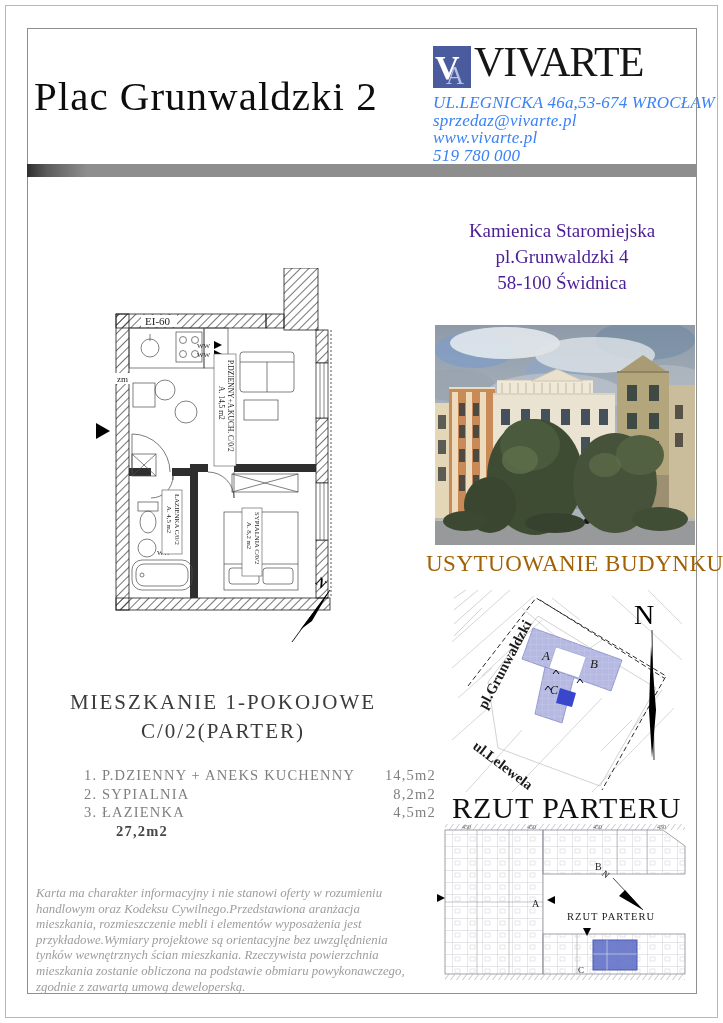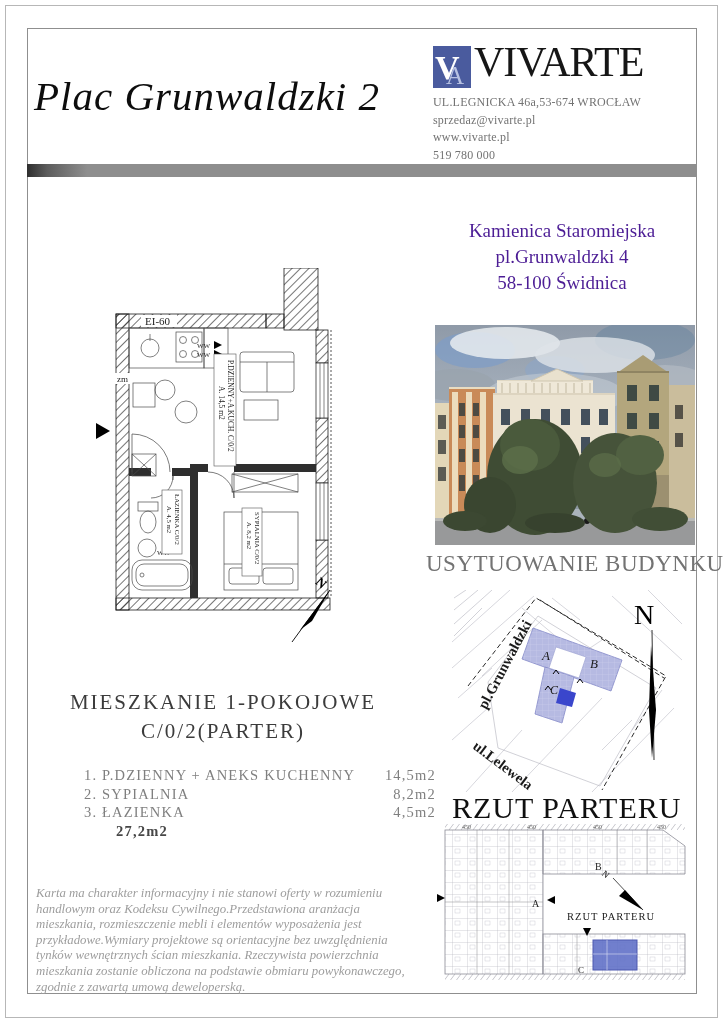--- a/index.html
+++ b/index.html
@@ -1,44 +1,44 @@
 <!DOCTYPE html>
 <html><head>
 <meta charset="utf-8">
 <style>
   html,body{margin:0;padding:0;background:#fff;}
   .page{position:relative;width:723px;height:1023px;background:#fff;overflow:hidden;
         font-family:"Liberation Serif", serif;color:#222;}
   .outer-frame{position:absolute;left:5px;top:5px;right:5px;bottom:5px;border:1px solid #b7b7b7;}
   .inner-frame{position:absolute;left:27px;top:28px;width:668px;height:964px;border:1px solid #8f8f8f;}
   .abs{position:absolute;}
-  .page-title{left:34px;top:72px;font-style:italic;font-size:41px;color:#0d0d0d;letter-spacing:1px;white-space:nowrap;}
+  .page-title{left:34px;top:72px;font-size:41px;color:#0d0d0d;letter-spacing:1px;white-space:nowrap;}
   .logo{left:433px;top:46px;width:38px;height:42px;}
   .brand{left:474px;top:38px;font-size:42px;color:#161616;letter-spacing:-1px;white-space:nowrap;}
-  .contact{left:433px;top:94px;font-size:12px;line-height:17.5px;color:#737373;letter-spacing:.2px;}
+  .contact{left:433px;top:94px;font-size:17px;line-height:17.5px;color:#3b82f6;letter-spacing:.2px;font-style:italic;}
   .contact div{white-space:nowrap;}
   .gray-bar{left:27px;top:164px;width:669px;height:13px;
             background:linear-gradient(to right,#2e2e2e 0px,#5c5c5c 20px,#8e8e8e 60px,#8e8e8e 100%);}
   .prop-address{left:428px;top:218px;width:268px;text-align:center;font-size:19px;line-height:26px;color:#4c1d95;}
   .apt-plan{left:88px;top:268px;}
   .apt-title{left:58px;top:688px;width:330px;text-align:center;font-size:21px;line-height:29px;
              color:#3b3b3b;letter-spacing:2px;}
   .room-list{left:84px;top:766px;width:352px;font-size:14.5px;line-height:18.5px;
              color:#7f7f7f;letter-spacing:1.2px;}
   .room-row{display:flex;}
   .room-row .no{width:18px;}
   .room-row .name{flex:1;}
   .room-row .area{width:66px;text-align:right;}
   .room-row.total{color:#474747;font-weight:bold;}
   .room-row.total .name{margin-left:0;}
   .disclaimer{left:36px;top:886px;width:386px;font-style:italic;font-size:12.8px;
               line-height:15.6px;color:#9d9d9d;}
   .photo{left:435px;top:325px;}
   .photo-caption{left:426px;top:551px;width:272px;text-align:left;font-size:23px;
-                 color:#737373;letter-spacing:.5px;white-space:nowrap;}
+                 color:#a16207;letter-spacing:.5px;white-space:nowrap;}
   .site-plan{left:452px;top:590px;}
   .ground-title{left:452px;top:791px;font-size:30px;color:#0f0f0f;letter-spacing:1px;white-space:nowrap;}
   .ground-plan{left:437px;top:822px;}
   svg text{font-family:"Liberation Serif", serif;}
 </style>
 </head>
 <body>
 
 <div class="page">
   <div class="outer-frame abs"></div>

